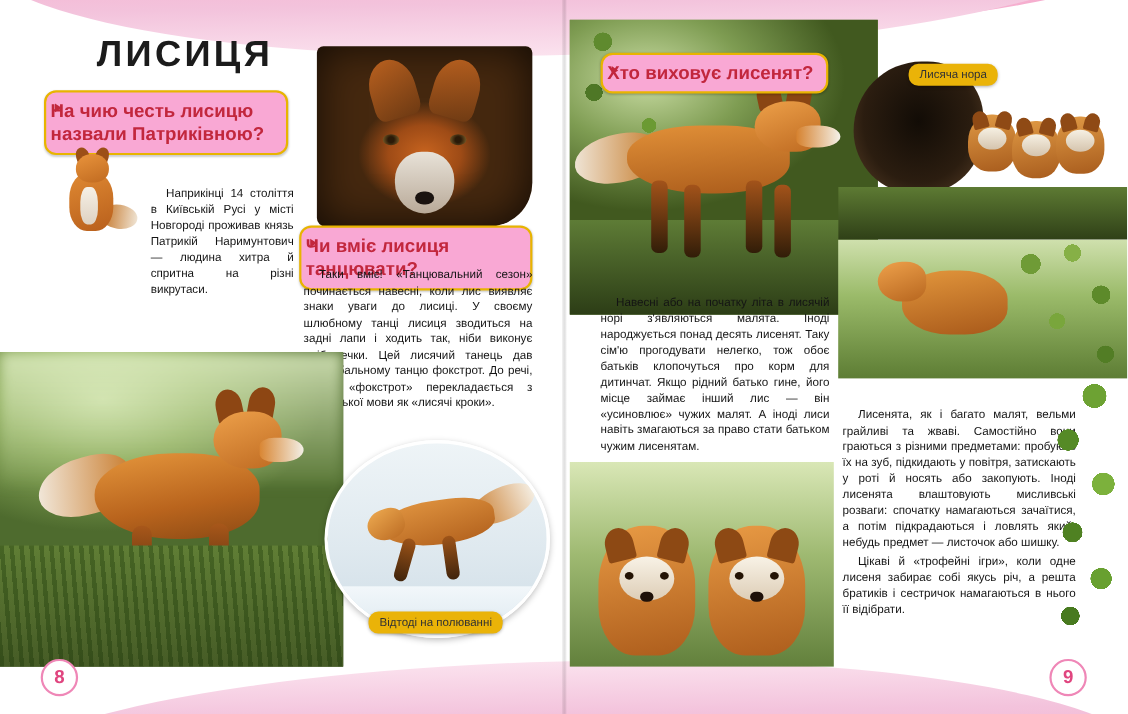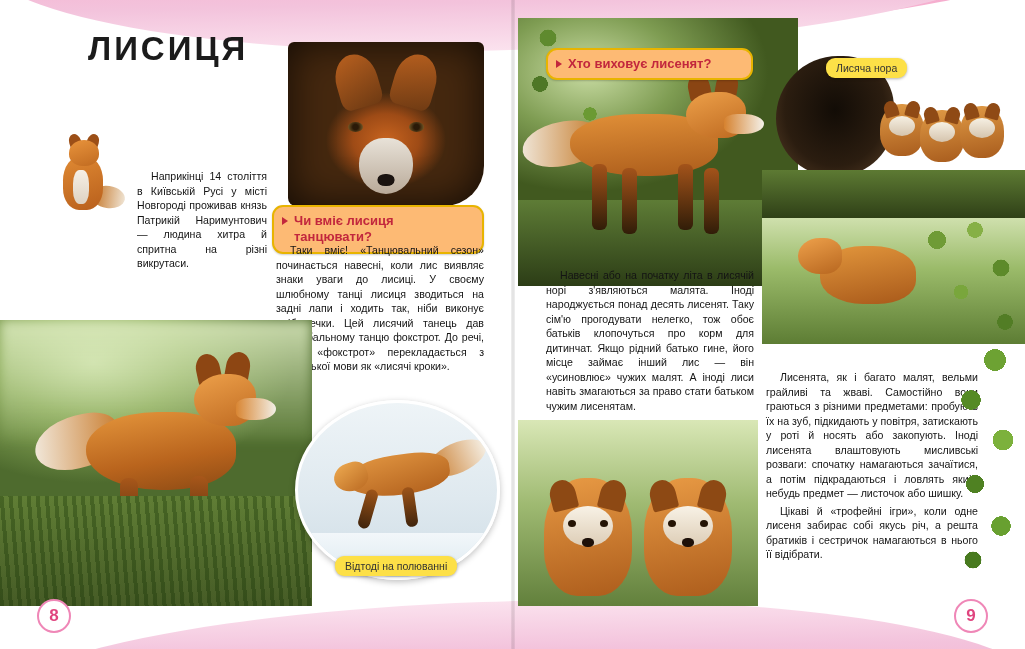--- a/index.html
+++ b/index.html
@@ -79,42 +79,42 @@
   #title {
     position: absolute;
     left: 88px; top: 30px;
     font-size: 33px;
     font-weight: bold;
     letter-spacing: 3px;
     color: #1b1b1b;
   }
   .callout {
     position: absolute;
-    background: #fdba74;
+    background: #f9a8d4;
     border: 2px solid #e8b400;
     border-radius: 11px;
     color: #c2273d;
     font-weight: bold;
-    font-size: 13px;
+    font-size: 17px;
     line-height: 1.25;
-    padding: 6px 10px 6px 20px;
+    padding: 6px 10px 6px 4px;
     box-shadow: 0 1px 2px rgba(0,0,0,.2);
   }
   .callout::before {
     content: "";
     position: absolute;
     left: 8px; top: 10px;
     width: 0; height: 0;
     border-left: 6px solid #c2273d;
     border-top: 4.5px solid transparent;
     border-bottom: 4.5px solid transparent;
   }
   .tag {
     position: absolute;
-    background: #fde047;
+    background: #eab308;
     border-radius: 9px;
     color: #333;
     font-size: 10.5px;
     padding: 4px 10px;
     box-shadow: 0 1px 3px rgba(0,0,0,.3);
   }
 
   
   .col {
     position: absolute;
@@ -436,20 +436,23 @@
 <div id="page">
 
   <div class="wave-top2"></div>
   <div class="wave-top"></div>
   <div class="wave-bottom2"></div>
   <div class="wave-bottom"></div>
   <div class="gutter"></div>
 
   <div id="title">ЛИСИЦЯ</div>
 
+  <div class="callout" style="left:40px; top:82px; width:222px;">
+    <span>На чию честь лисицю назвали Патриківною?</span>
+  </div>
 
   <div class="photo" id="photo-fox-head">
     <div class="ear-l"></div>
     <div class="ear-r"></div>
     <div class="eye l"></div>
     <div class="eye r"></div>
     <div class="muzzle"></div>
     <div class="nose"></div>
   </div>
 

